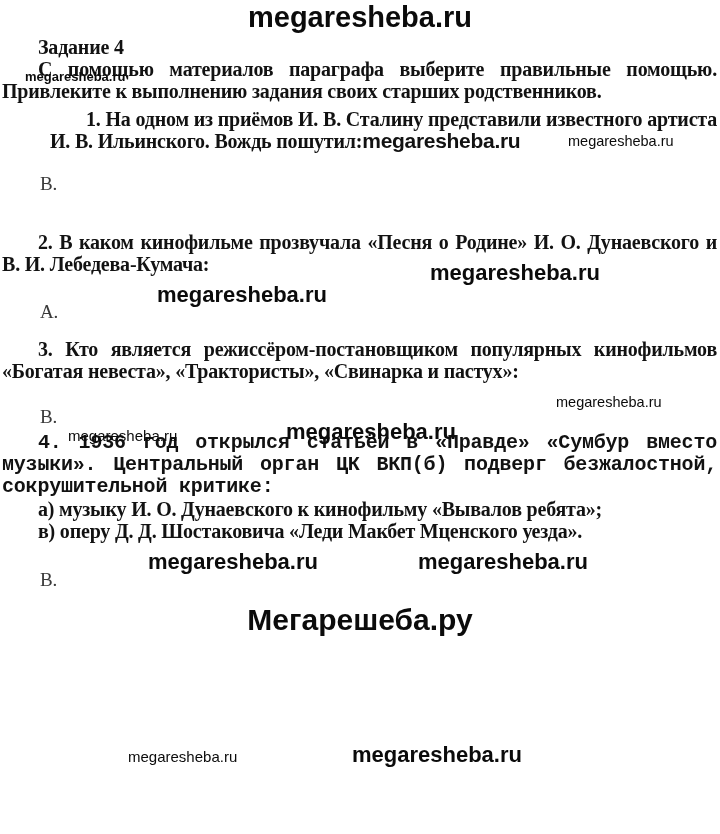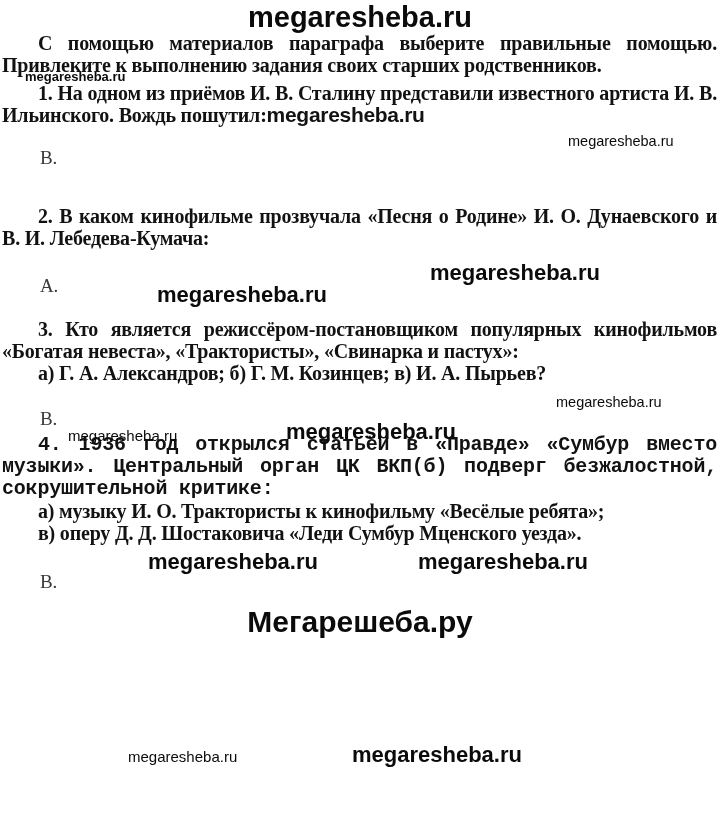--- a/index.html
+++ b/index.html
@@ -30,33 +30,33 @@
   .doc {
     padding: 0 3px 0 2px;
     font-size: 20px;
     line-height: 22px;
     font-weight: bold;
     text-align: justify;
     letter-spacing: -0.2px;
   }
   .title { margin: 4px 0 0 0; text-indent: 36px; }
   .para  { margin: 0; text-indent: 36px; }
-  .q1-lead   { margin-top: 6px; }
+  .q1-lead   { margin-top: 6px; margin-left: 48px; }
   .answer {
     margin: 0;
     text-indent: 38px;
     font-weight: normal;
     font-size: 19px;
     color: #3a3a3a;
     text-align: left;
   }
   .ans-1 { margin-top: 21px; }
   .q2    { margin-top: 36px; }
   .ans-2 { margin-top: 26px; }
-  .q3    { margin-top: 21px; }
+  .q3    { margin-top: 15px; }
   .ans-3 { margin-top: 24px; }
   .q4    { margin-top: 4px; font-family: Liberation Mono, monospace; }
   .ans-4 { margin-top: 27px; }
   
   .wm {
     position: absolute;
     font-family: "Liberation Sans", sans-serif;
     white-space: nowrap;
     color: #0b0b0b;
     line-height: 1;
@@ -84,45 +84,45 @@
   }
 </style>
 </head>
 <body>
 
 <div class="page">
 
   <div class="wm-top">megaresheba.ru</div>
 
   <div class="doc">
+    <p class="title">Задание 4</p>
 
     <p class="para">С помощью материалов параграфа выберите правильные помощью. Привлеките к выполнению задания своих старших родственников.</p>
 
     <p class="para q1-lead"><span>1. На одном из приёмов И. В. Сталину представили известного артиста И. В. Ильинского. Вождь пошутил:</span><span class="wm-inline">megaresheba.ru</span></p>
 
 
 
 
     <p class="answer ans-1">В.</p>
 
     <p class="para q2">2. В каком кинофильме прозвучала «Песня о Родине» И. О. Дунаевского и В. И. Лебедева-Кумача:</p>
 
 
     <p class="answer ans-2">А.</p>
 
     <p class="para q3">3. Кто является режиссёром-постановщиком популярных кинофильмов «Богатая невеста», «Трактористы», «Свинарка и пастух»:</p>
 
-    <p class="para">а) Г. А. Александров; б) Г. М. Козинцев; в) И. А. Пырьев?</p>
 
     <p class="answer ans-3">В.</p>
 
     <p class="para q4">4. 1936 год открылся статьёй в «Правде» «Сумбур вместо музыки». Центральный орган ЦК ВКП(б) подверг безжалостной, сокрушительной критике:</p>
 
-    <p class="para">а) музыку И. О. Трактористы к кинофильму «Весёлые ребята»;</p>
-    <p class="para">в) оперу Д. Д. Шостаковича «Леди Сумбур Мценского уезда».</p>
+    <p class="para">а) музыку И. О. Дунаевского к кинофильму «Вывалов ребята»;</p>
+    <p class="para">в) оперу Д. Д. Шостаковича «Леди Макбет Мценского уезда».</p>
 
     <p class="answer ans-4">В.</p>
   </div>
 
   <div class="brand-footer">Мегарешеба.ру</div>
 
   <span class="wm wm-tiny" style="left:25px;  top:70px;">megaresheba.ru</span>
   <span class="wm wm-reg" style="left:568px; top:134px;">megaresheba.ru</span>
   <span class="wm wm-bold" style="left:430px; top:262px;">megaresheba.ru</span>
   <span class="wm wm-bold" style="left:157px; top:284px;">megaresheba.ru</span>

